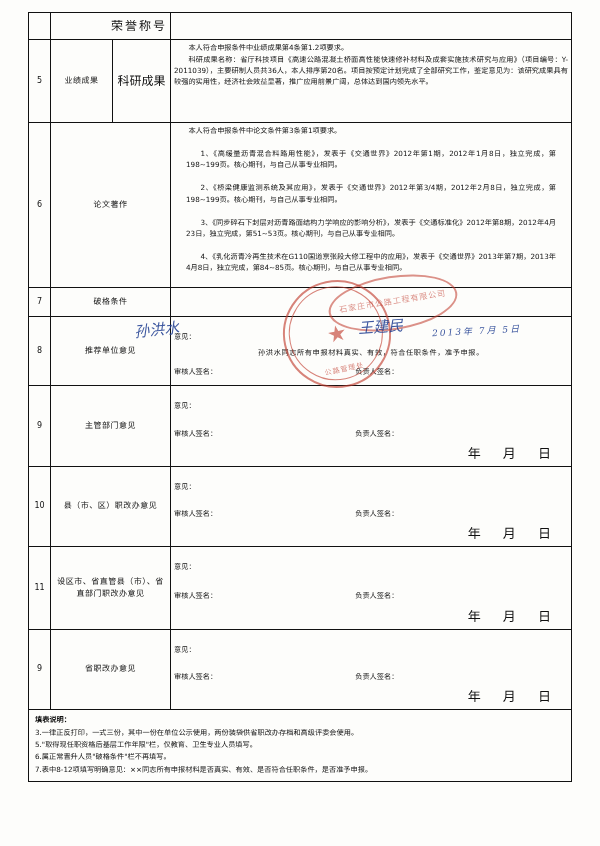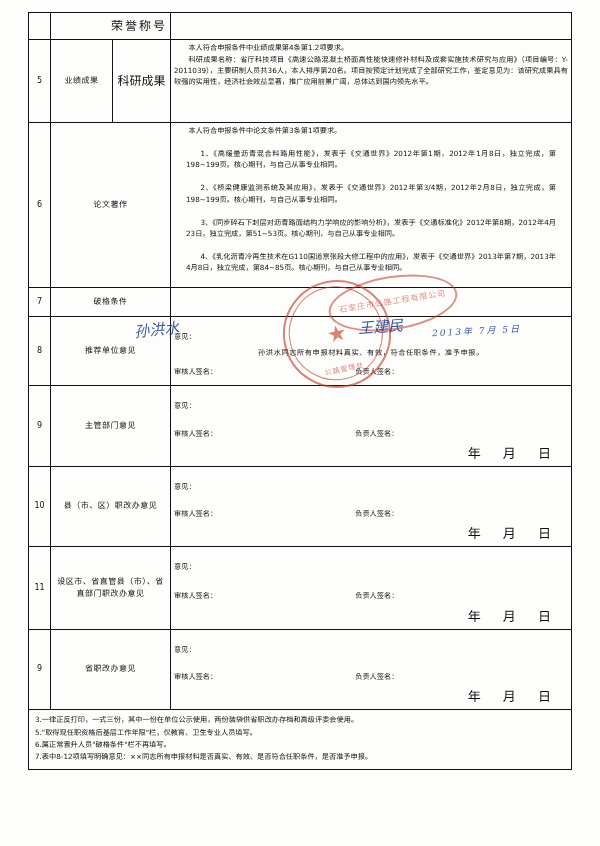--- a/index.html
+++ b/index.html
@@ -349,20 +349,21 @@
               <span>月</span>
               <span>日</span>
             </div>
           </div>
         </td>
       </tr>
     </tbody>
       </table>
 
     <div class="notes">
+      <p class="title">填表说明：</p>
       <p>3.一律正反打印，一式三份，其中一份在单位公示使用，两份装袋供省职改办存档和高级评委会使用。</p>
       <p>5."取得现任职资格后基层工作年限"栏，仅教育、卫生专业人员填写。</p>
       <p>6.属正常晋升人员"破格条件"栏不再填写。</p>
       <p>7.表中8-12项填写明确意见：××同志所有申报材料是否真实、有效、是否符合任职条件，是否准予申报。</p>
     </div>
 
     <div class="stamp stamp-round">
       <div class="ring"></div>
       <div class="star">★</div>
       <div class="bottom-txt">公路管理处</div>

